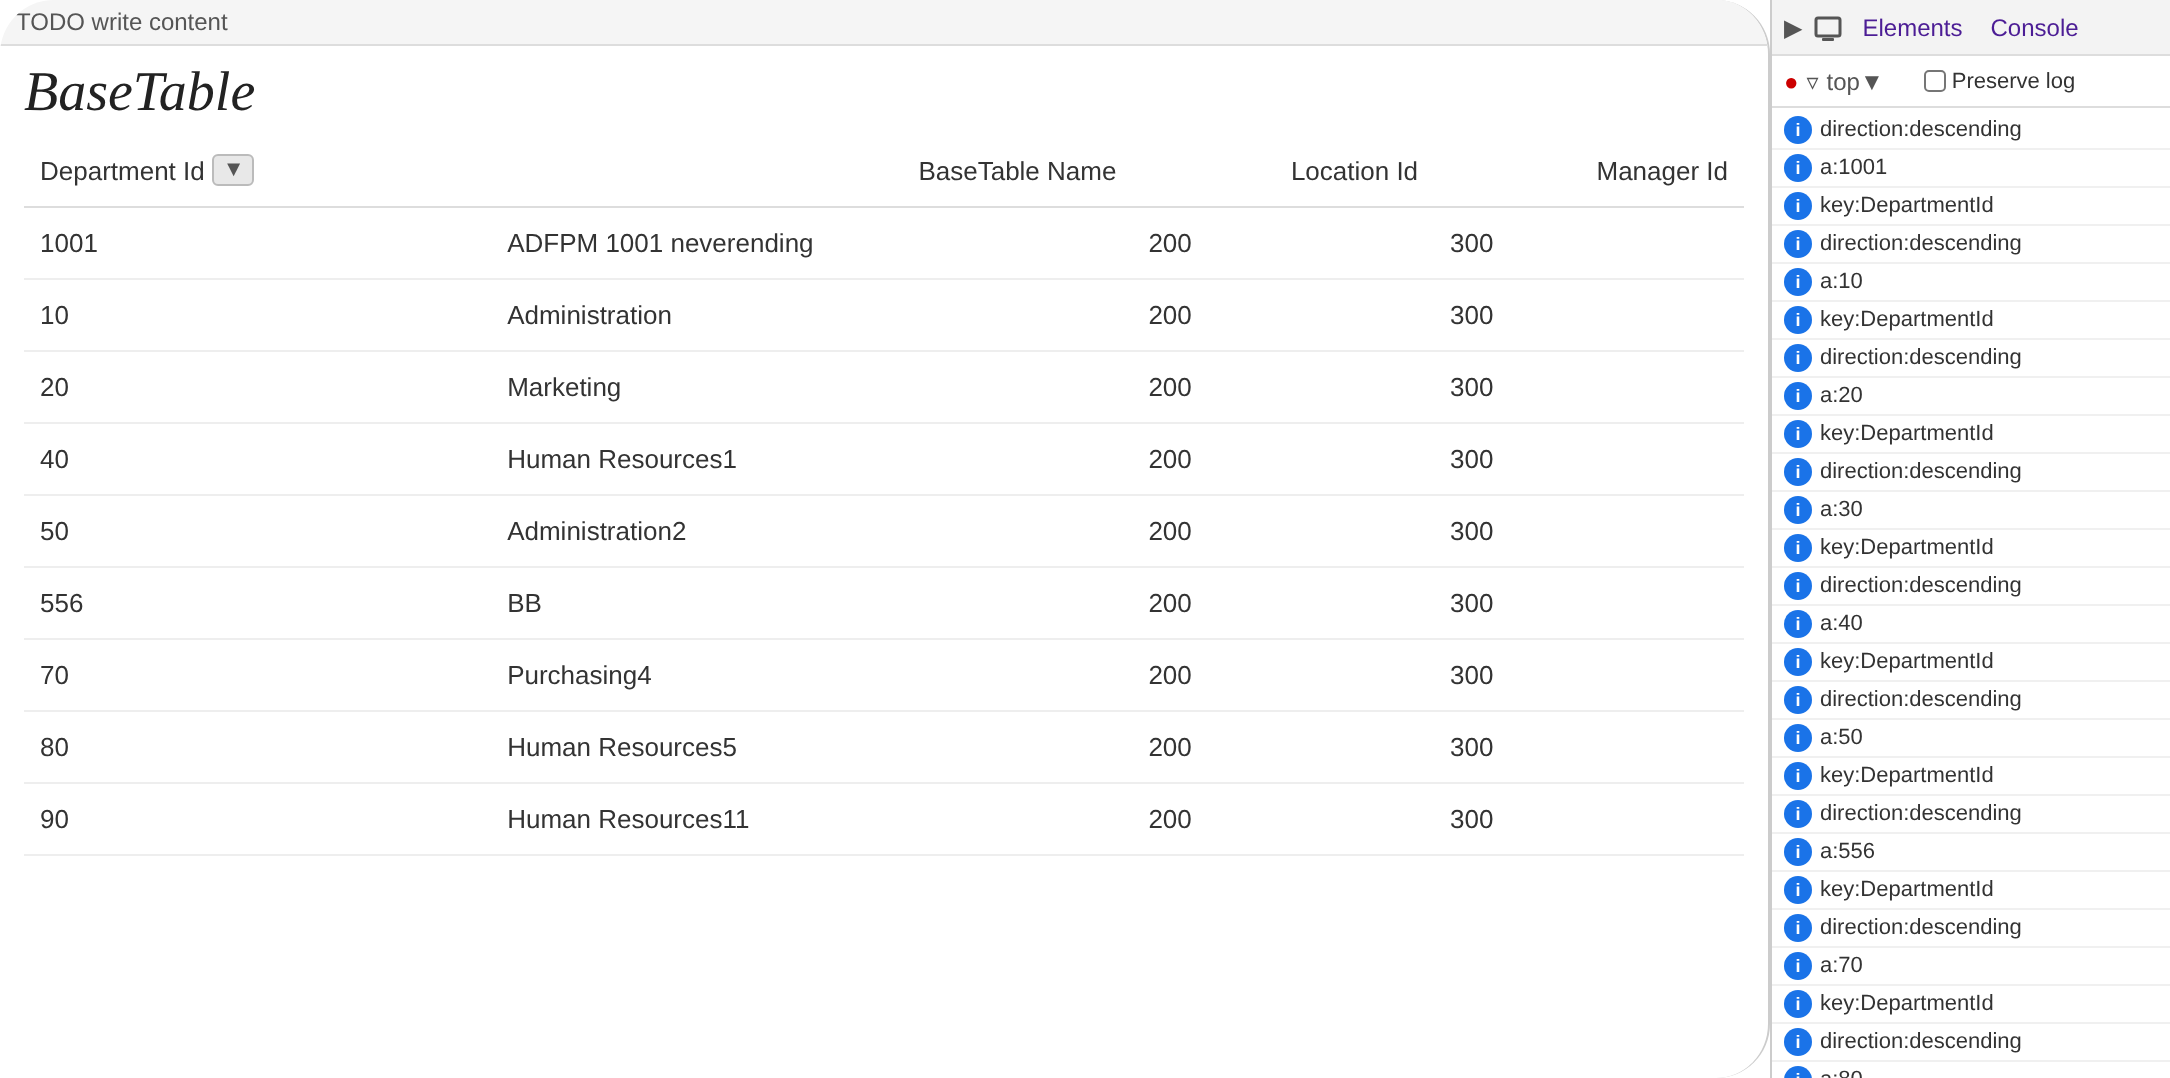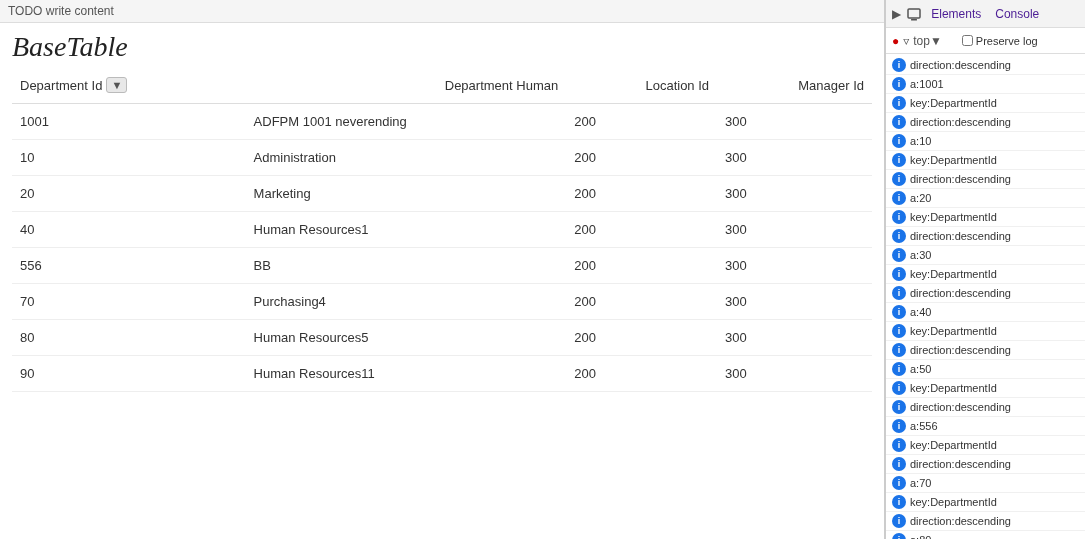--- a/index.html
+++ b/index.html
@@ -6,20 +6,21 @@
     body { font-family: Arial, sans-serif; font-size: 13px; background: #fff; display: flex; height: 539px; overflow: hidden; }
 
     
     #main-area {
       flex: 1;
       min-width: 0;
       display: flex;
       flex-direction: column;
       border-right: 1px solid #ccc;
       overflow: hidden;
+      border-radius: 27px;
     }
 
     #todo-bar {
       background: #f5f5f5;
       padding: 4px 8px;
       font-size: 12px;
       color: #555;
       border-bottom: 1px solid #ddd;
     }
 
@@ -199,21 +200,21 @@
     <table>
       <thead>
         <tr>
           <th class="sortable">
             <div class="th-dept-id">
               <span>Department Id</span>
               <span class="sort-btn">▼</span>
             </div>
           </th>
           <th>
-            <span>Department Human</span>
+            <span>BaseTable Name</span>
           </th>
           <th>
             <span>Location Id</span>
           </th>
           <th>
             <span>Manager Id</span>
           </th>
         </tr>
       </thead>
       <tbody id="table-body">
@@ -231,20 +232,26 @@
           </tr>
           <tr>
             <td>20</td>
             <td>Marketing</td>
             <td>200</td>
             <td>300</td>
           </tr>
           <tr>
             <td>40</td>
             <td>Human Resources1</td>
+            <td>200</td>
+            <td>300</td>
+          </tr>
+          <tr>
+            <td>50</td>
+            <td>Administration2</td>
             <td>200</td>
             <td>300</td>
           </tr>
           <tr>
             <td>556</td>
             <td>BB</td>
             <td>200</td>
             <td>300</td>
           </tr>
           <tr>

